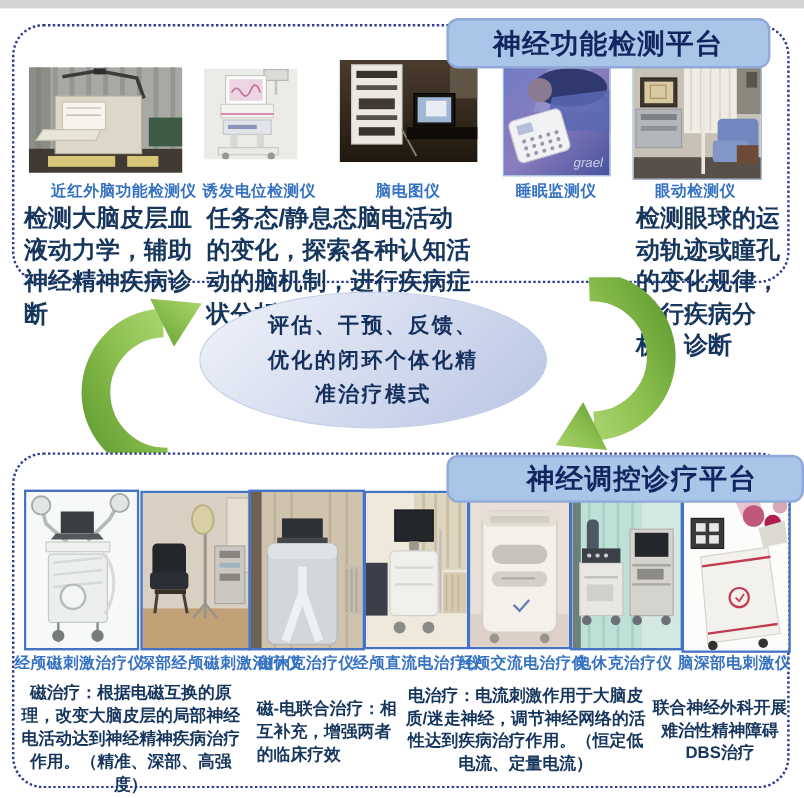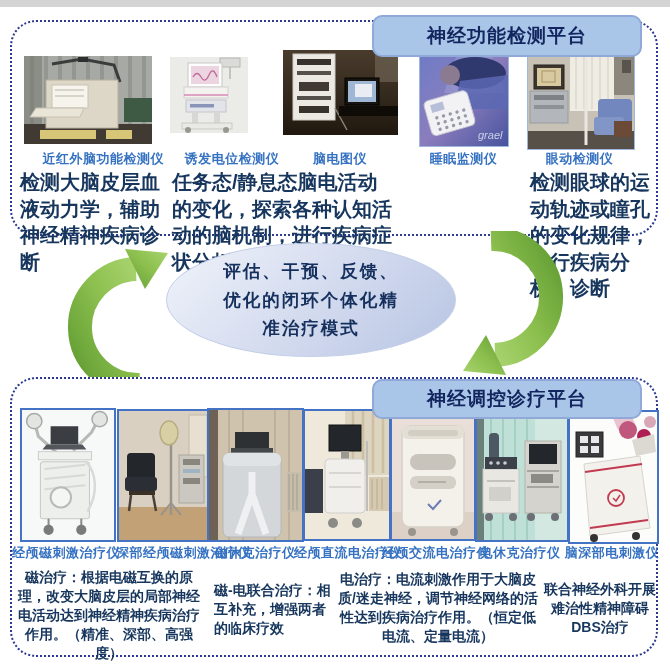--- a/index.html
+++ b/index.html
@@ -10,24 +10,24 @@
   .top-strip{position:absolute;left:0;top:0;width:670px;height:7px;background:#d4d4d4;}
 
   
   .panel{position:absolute;border:2px dotted #2b3990;border-radius:26px;background:#ffffff;}
   .panel-top{left:10px;top:20px;width:644px;height:212px;}
   .panel-bottom{left:10px;top:377px;width:644px;height:276px;}
 
   .badge{
     position:absolute;background:#a9c6e8;border:2px solid #90a9d8;border-radius:10px;
     display:flex;align-items:center;justify-content:center;
-    font-size:19px;font-weight:bold;color:#13255e;z-index:3;letter-spacing:1px;
+    font-size:23px;font-weight:bold;color:#13255e;z-index:3;letter-spacing:1px;
   }
   .badge-top{left:372px;top:15px;width:266px;height:38px;}
-  .badge-bottom{left:372px;top:379px;width:266px;height:36px;}
+  .badge-bottom{left:372px;top:379px;width:266px;height:36px;padding-left:28px;}
 
   
   figure{margin:0;padding:0;position:absolute;}
   figure svg{display:block;width:100%;height:100%;}
   .bordered{border:2px solid #4472c4;}
 
   .f1{left:24px;top:56px;width:128px;height:88px;}
   .f2{left:170px;top:57px;width:78px;height:76px;}
   .f3{left:283px;top:50px;width:115px;height:85px;}
   .f4{left:419px;top:50px;width:88px;height:95px;border:1px solid #9db8dc;}
@@ -40,21 +40,21 @@
   .g5{left:390px;top:410px;width:82px;height:127px;}
   .g6{left:475px;top:409px;width:90px;height:129px;}
   .g7{left:568px;top:410px;width:87px;height:130px;}
 
   
   .lbl{
     position:absolute;text-align:center;font-size:13px;font-weight:bold;color:#3672c2;
     white-space:nowrap;letter-spacing:.5px;
   }
   .tl{top:150px;}
-  .tl1{left:18px;width:146px;text-align:right;} .tl2{left:182px;width:100px;} .tl3{left:290px;width:100px;}
+  .tl1{left:18px;width:146px;text-align:right;} .tl2{left:166px;width:100px;} .tl3{left:290px;width:100px;}
   .tl4{left:406px;width:115px;} .tl5{left:522px;width:115px;}
 
   .bl{top:544px;}
   .bl1{left:10px;width:112px;} .bl2{left:116px;width:134px;} .bl3{left:210px;width:90px;}
   .bl4{left:294px;width:102px;} .bl5{left:382px;width:106px;} .bl6{left:477px;width:86px;}
   .bl7{left:564px;width:96px;}
 
   .desc{
     position:absolute;font-size:20px;font-weight:bold;color:#17365d;line-height:1.33;
     text-align:left;margin:0;

